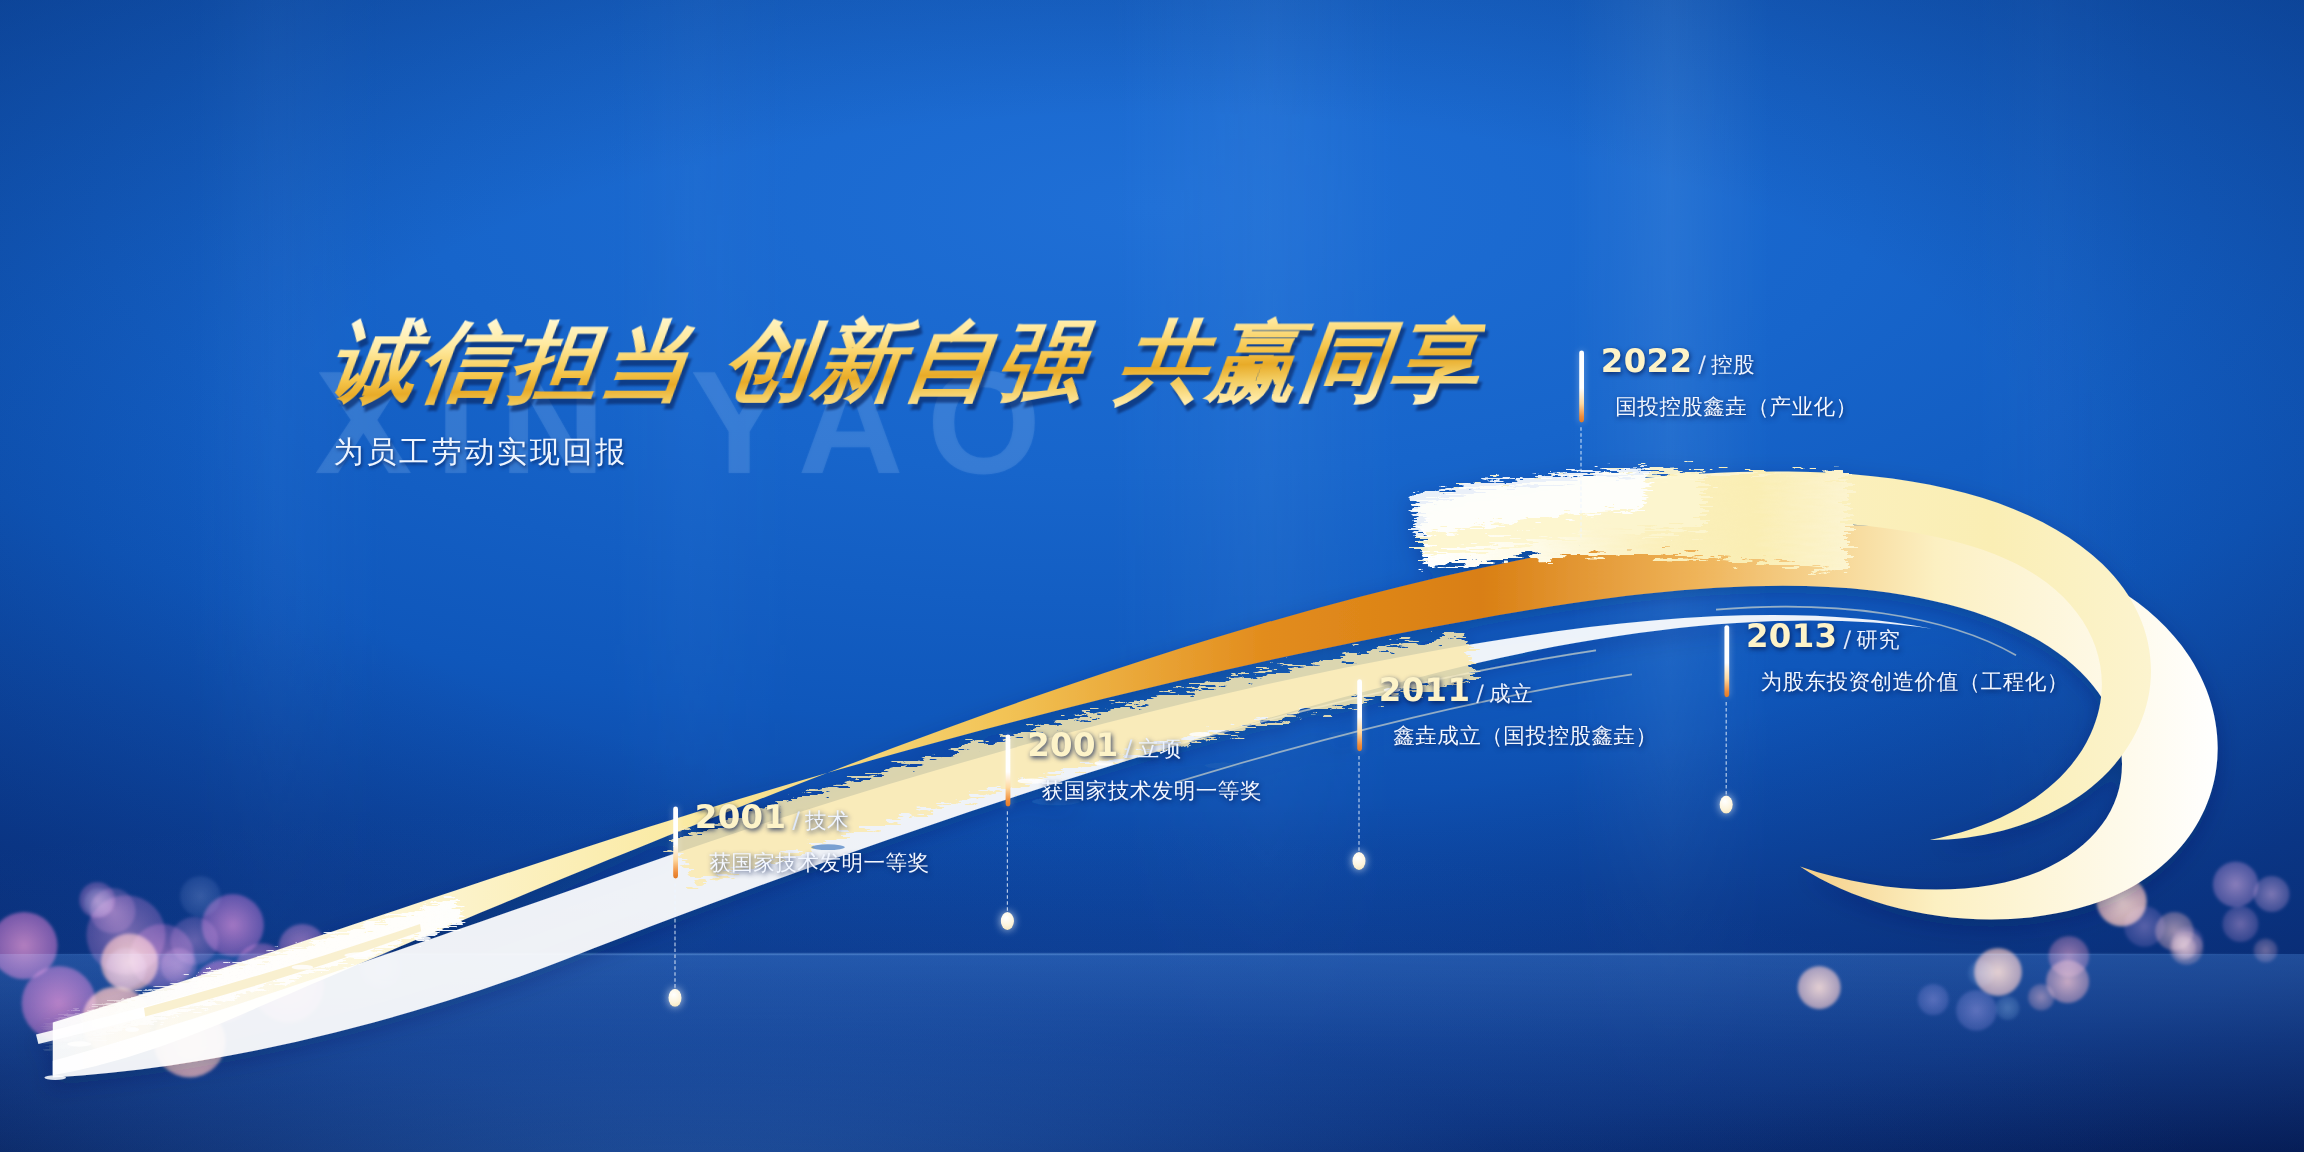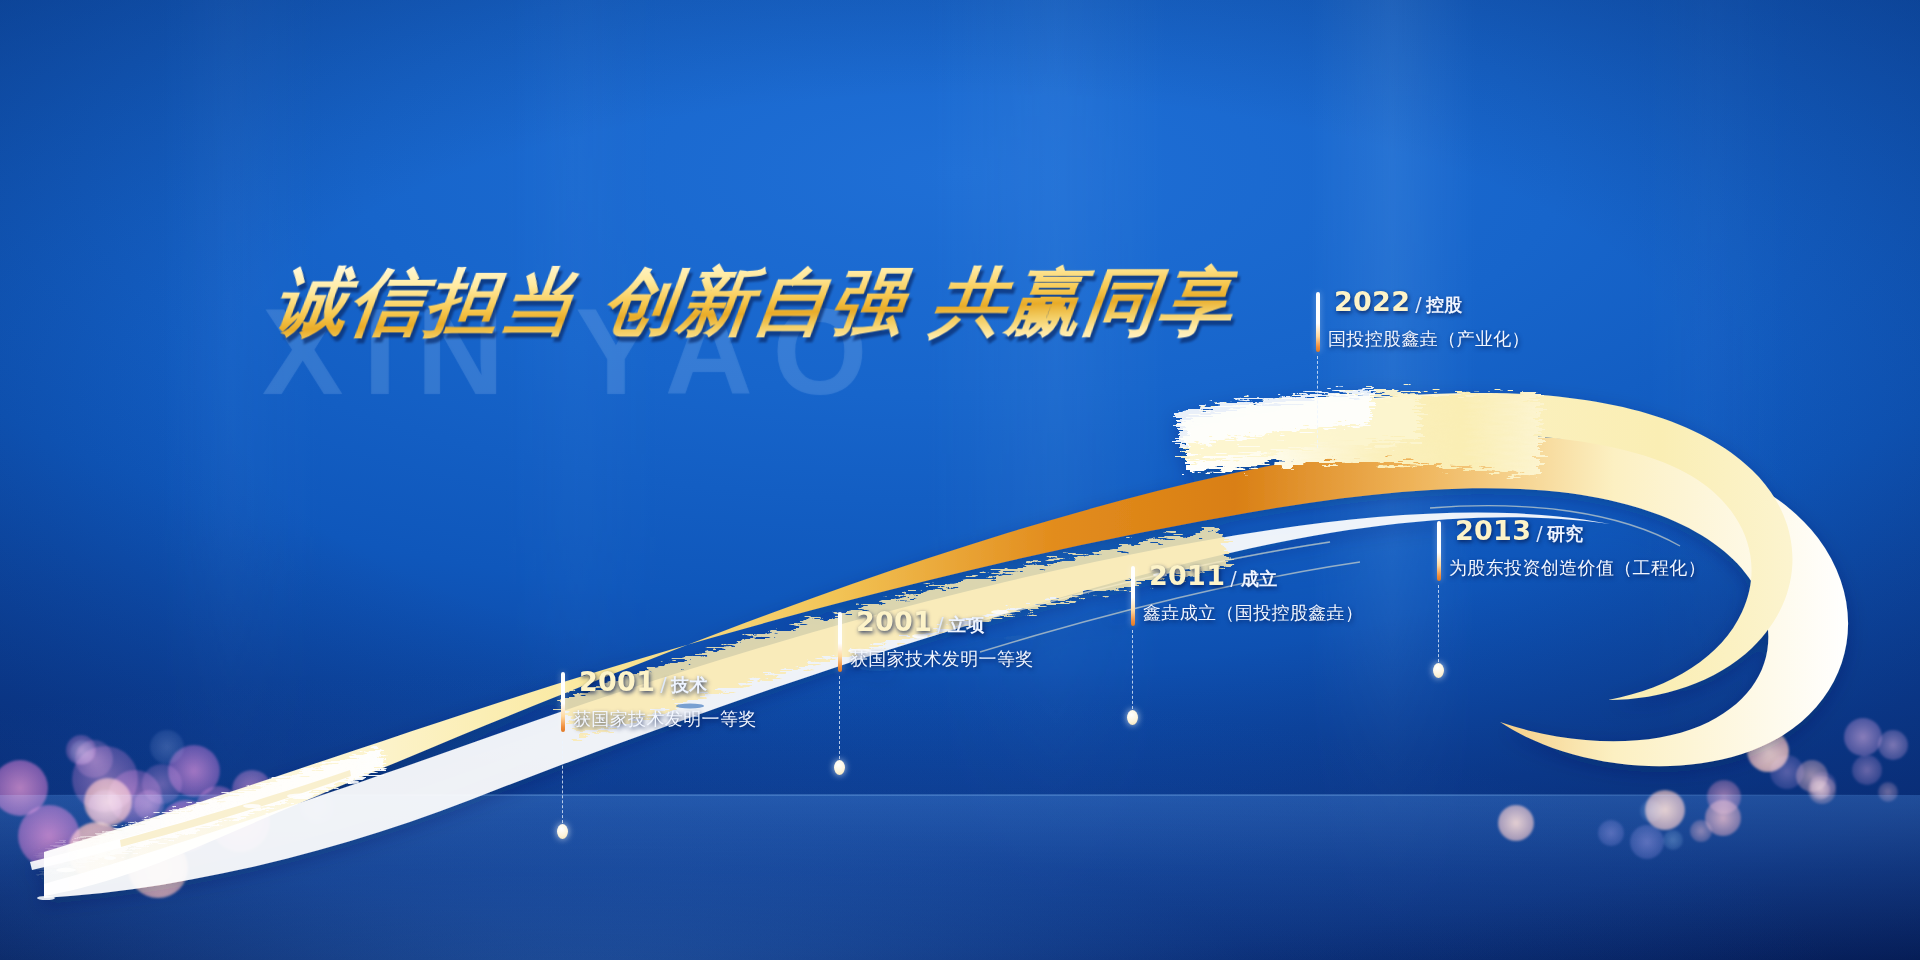--- a/index.html
+++ b/index.html
@@ -80,23 +80,23 @@
     filter:blur(1.2px);}
 
   
   .ms{position:absolute;}
   .ms .bar{position:absolute;left:0;top:0;width:4px;height:60px;border-radius:2px;
     background:linear-gradient(180deg,#ffffff 0%,#ffffff 52%,#ffd9a0 74%,#ef8c3a 92%,#e07a28 100%);
     box-shadow:0 0 6px rgba(255,255,255,.35);}
   .ms .year{position:absolute;left:18px;top:-6px;white-space:nowrap;
     font-size:27px;font-weight:700;color:#fdf3c8;letter-spacing:.01em;
     text-shadow:1px 2px 4px rgba(5,25,80,.8);font-family:"DejaVu Sans","Liberation Sans",sans-serif;}
-  .ms .year .cat{font-size:18px;font-weight:700;color:#eef4ff;letter-spacing:.02em;}
+  .ms .year .cat{font-size:18px;font-weight:400;color:#eef4ff;letter-spacing:.02em;}
   .ms .year .slash{font-size:19px;font-weight:400;color:#dfe9fb;padding:0 4px 0 5px;}
-  .ms .desc{position:absolute;left:12px;top:35px;white-space:nowrap;
+  .ms .desc{position:absolute;left:30px;top:35px;white-space:nowrap;
     font-size:18px;color:#f3f7ff;letter-spacing:.02em;
     text-shadow:1px 2px 4px rgba(5,25,80,.8);}
   .ms .lead{position:absolute;left:1px;border-left:1px dashed rgba(236,244,255,.75);}
   .ms .dot{position:absolute;width:11px;height:15px;border-radius:50%;
     background:radial-gradient(circle at 40% 32%, #ffffff 0%, #fdf4dc 55%, #f3e2b4 100%);
     box-shadow:0 0 7px rgba(255,255,255,.75);}
 </style>
 </head>
 <body>
 
@@ -334,20 +334,21 @@
         <path d="M 980,652 C 1110,612 1250,578 1360,562"></path>
         <path d="M 1430,508 C 1530,500 1620,512 1680,546"></path>
       </g>
     </g>
   </svg>
 
   <div class="watermark">XIN YAO</div>
   <div class="headline">诚信担当  创新自强  共赢同享</div>
 
   <div class="sublines">
+    <div class="subline">为员工劳动实现回报</div>
   </div>
 
   <div class="ms" style="left:561px;top:672px;">
     <div class="bar"></div>
     <div class="year">
       <span>2001</span><span class="slash">/</span><span class="cat">技术</span>
     </div>
     <div class="desc">获国家技术发明一等奖</div>
     <div class="lead" style="top:64px;height:92px;"></div>
     <div class="dot" style="left:-4px;top:152px;"></div>

